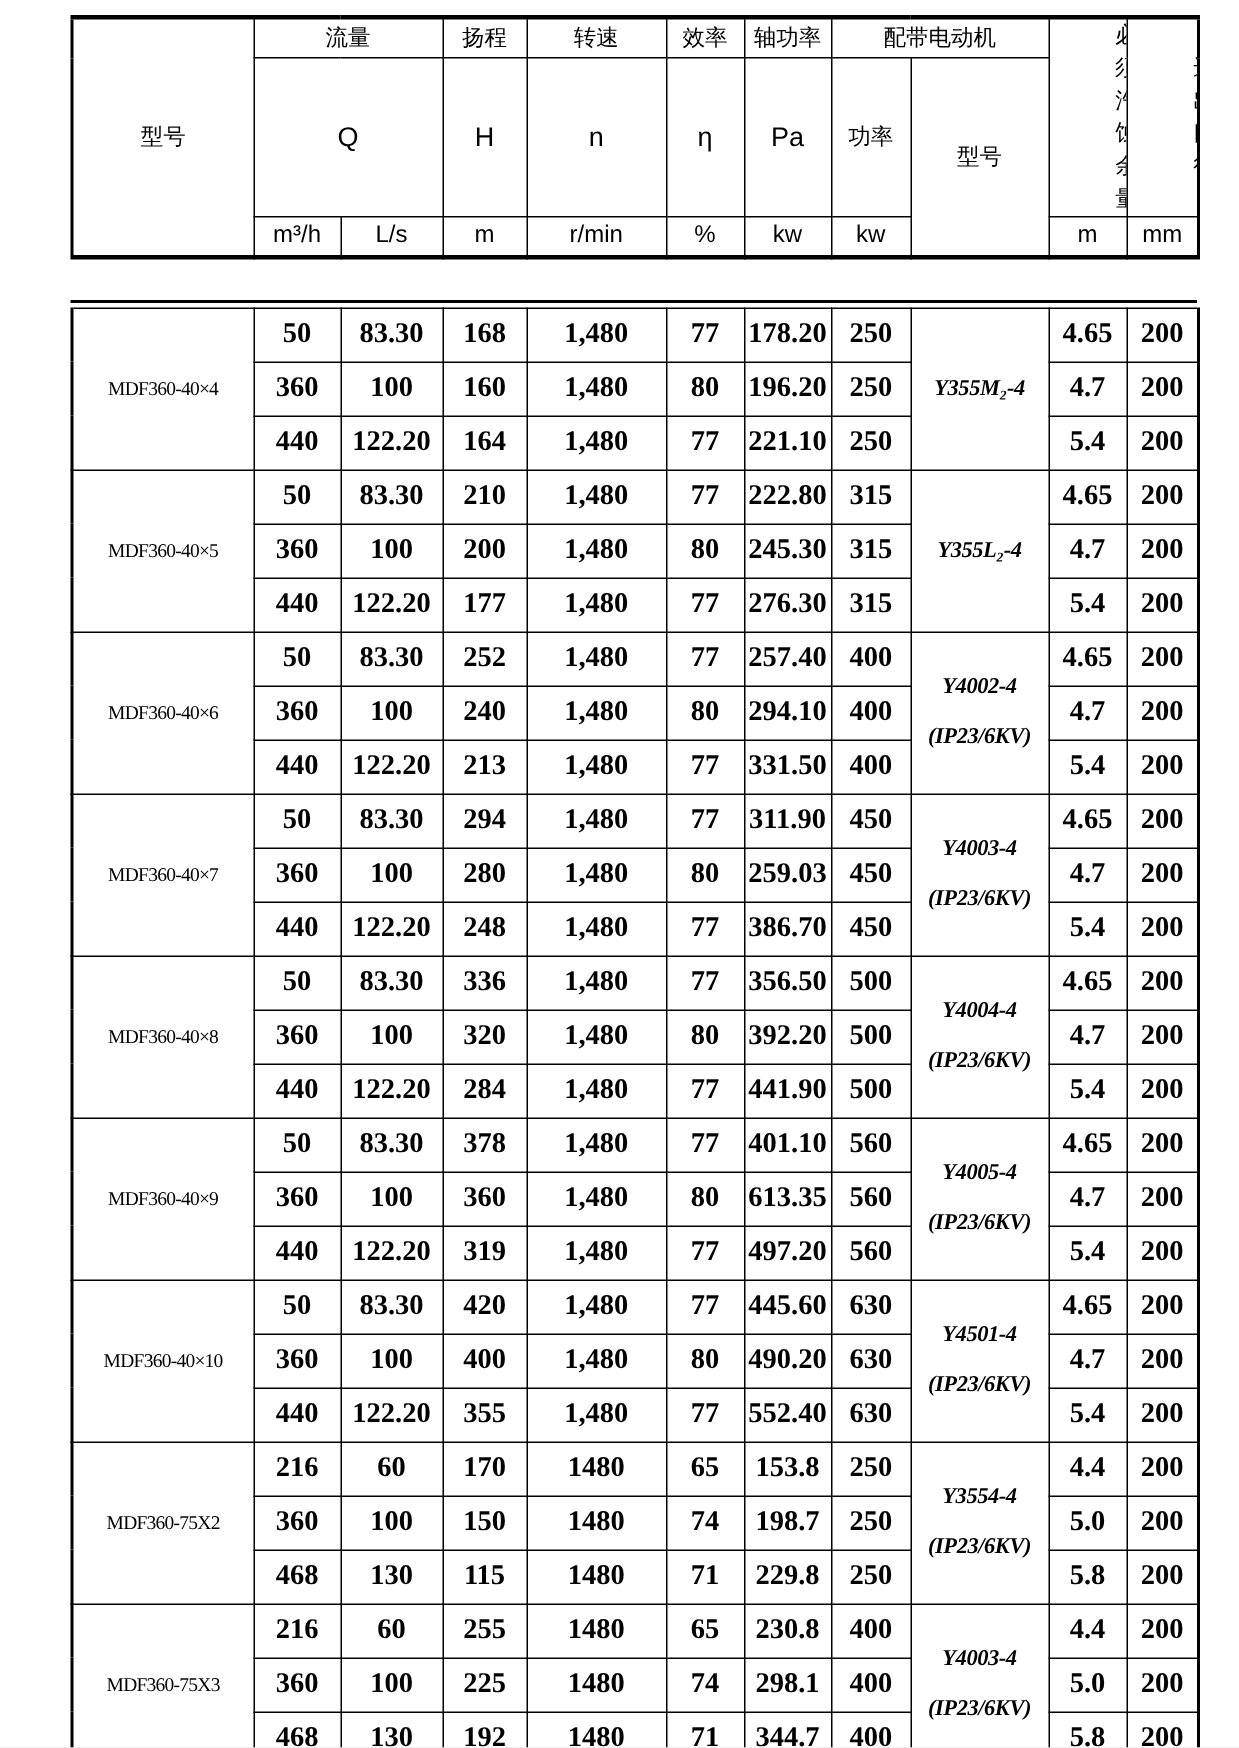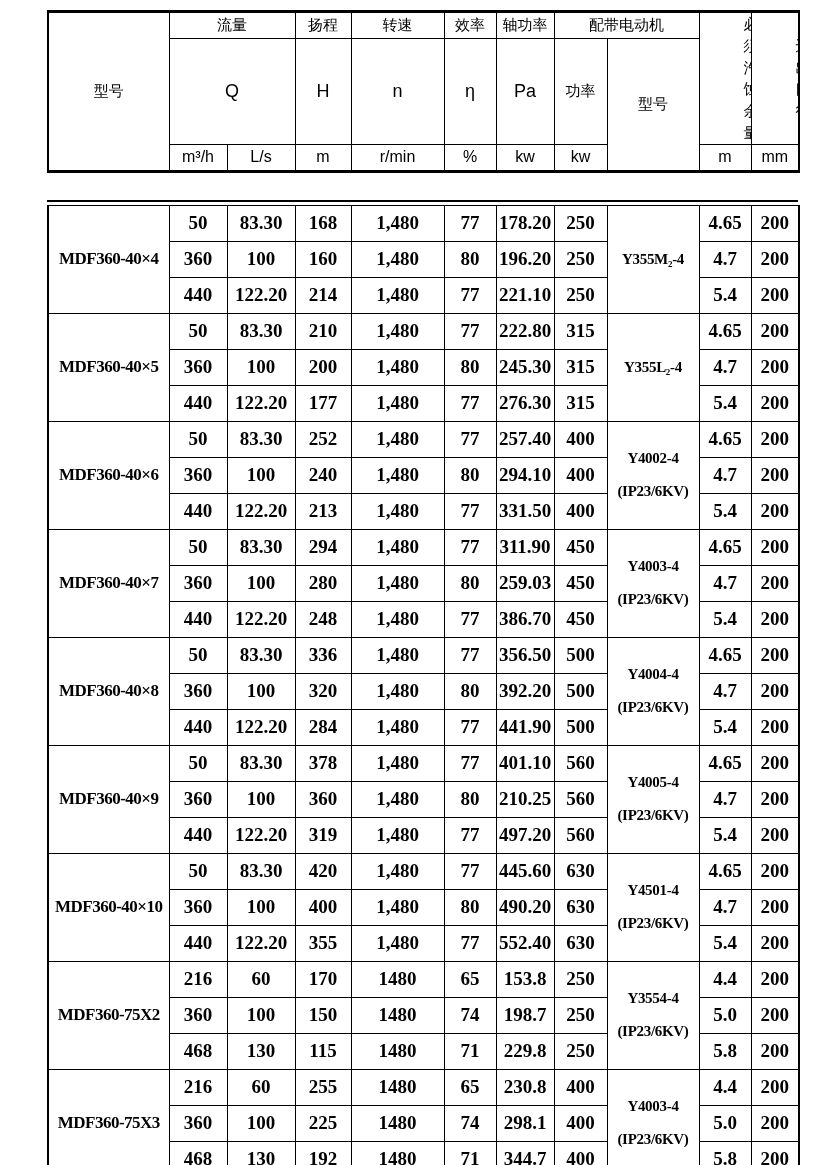--- a/index.html
+++ b/index.html
@@ -33,27 +33,27 @@
     border-top:2px solid #000;padding-top:3px;
   }
   .body-wrap table{margin-left:0;width:751px;border:2px solid #000;border-top-width:1px;}
   .spec td{border:1px solid #000;height:35px;}
   .num-cell{
     font-family:"Liberation Serif","DejaVu Serif",serif;
     font-size:19px;font-weight:bold;
   }
   .model-cell{
     font-family:"Liberation Serif","DejaVu Serif",serif;
-    font-size:17px;font-weight:bold;letter-spacing:-0.5px;
+    font-size:13px;font-weight:normal;letter-spacing:-0.5px;
   }
   .motor-cell{
     font-family:"Liberation Serif","DejaVu Serif",serif;
     font-size:15px;font-weight:bold;letter-spacing:-0.3px;
   }
-  .motor-cell div{line-height:1.0;margin:18px 0;}
+  .motor-cell div{line-height:1.0;margin:18px 0;font-style:italic;}
 </style>
 </head>
 <body>
 
 <div class="page">
 
 
   <table class="hdr-table">
     <colgroup>
       <col style="width:121px">
@@ -147,21 +147,21 @@
             <td class="num-cell">1,480</td>
             <td class="num-cell">80</td>
             <td class="num-cell">196.20</td>
             <td class="num-cell">250</td>
             <td class="num-cell">4.7</td>
             <td class="num-cell">200</td>
           </tr>
           <tr>
             <td class="num-cell">440</td>
             <td class="num-cell">122.20</td>
-            <td class="num-cell">214</td>
+            <td class="num-cell">164</td>
             <td class="num-cell">1,480</td>
             <td class="num-cell">77</td>
             <td class="num-cell">221.10</td>
             <td class="num-cell">250</td>
             <td class="num-cell">5.4</td>
             <td class="num-cell">200</td>
           </tr>
           <tr>
             <td class="model-cell" rowspan="3">MDF360-40×5</td>
             <td class="num-cell">50</td>
@@ -328,21 +328,21 @@
             </td>
             <td class="num-cell">4.65</td>
             <td class="num-cell">200</td>
           </tr>
           <tr>
             <td class="num-cell">360</td>
             <td class="num-cell">100</td>
             <td class="num-cell">360</td>
             <td class="num-cell">1,480</td>
             <td class="num-cell">80</td>
-            <td class="num-cell">210.25</td>
+            <td class="num-cell">613.35</td>
             <td class="num-cell">560</td>
             <td class="num-cell">4.7</td>
             <td class="num-cell">200</td>
           </tr>
           <tr>
             <td class="num-cell">440</td>
             <td class="num-cell">122.20</td>
             <td class="num-cell">319</td>
             <td class="num-cell">1,480</td>
             <td class="num-cell">77</td>

